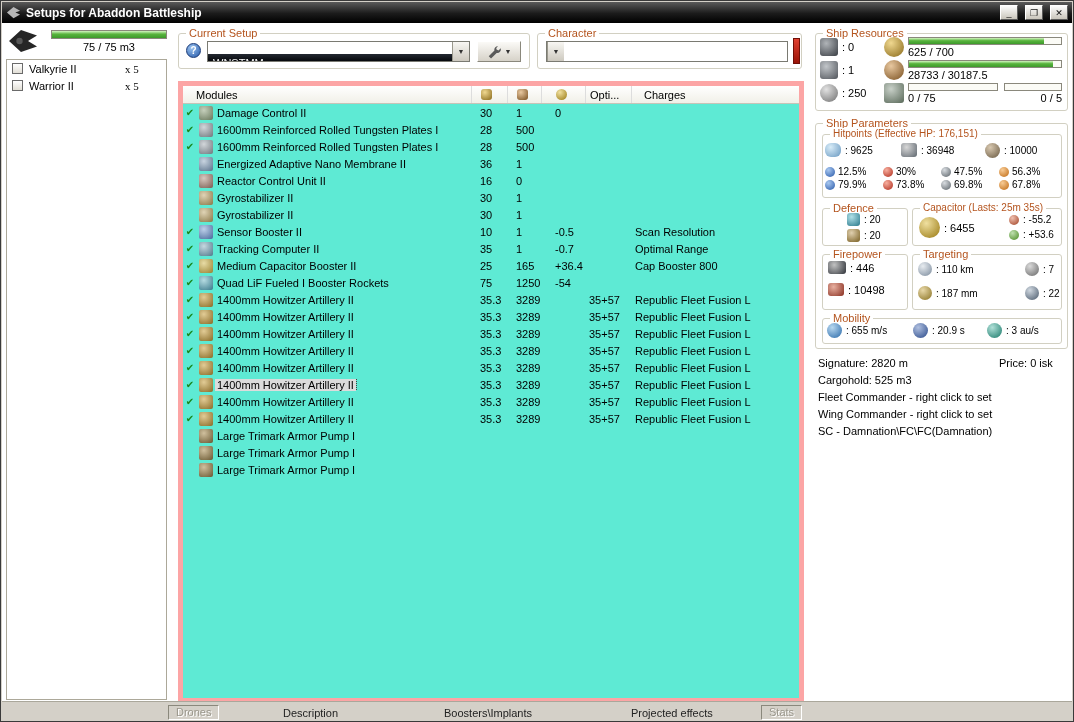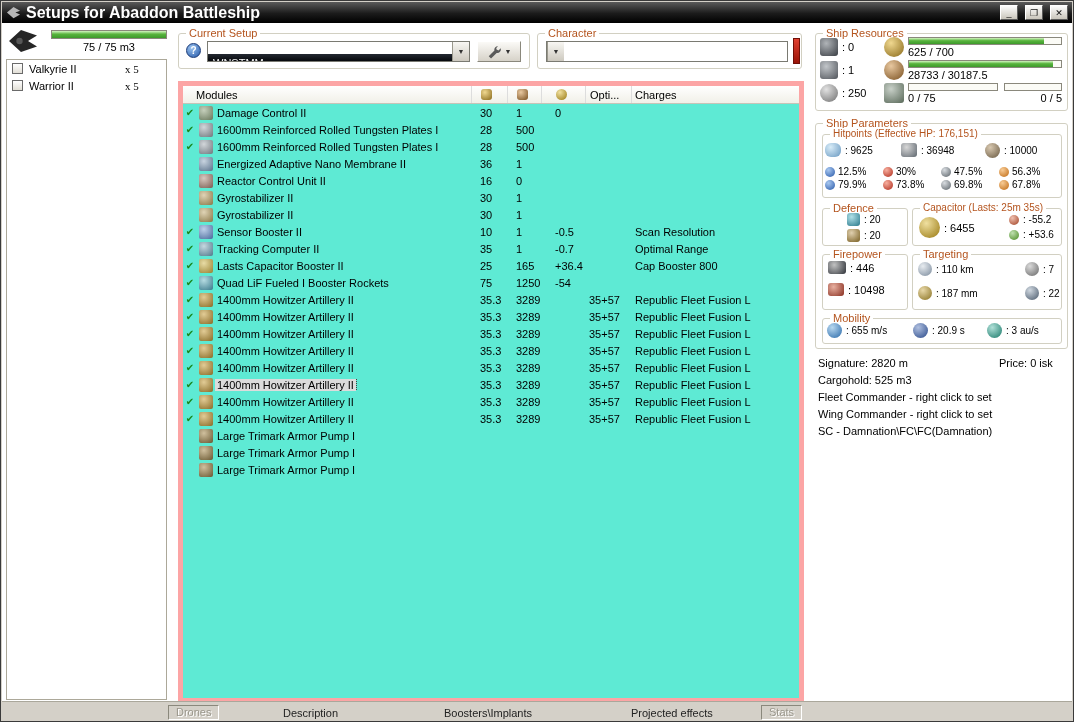--- a/index.html
+++ b/index.html
@@ -2,21 +2,21 @@
 <html><head>
 <meta charset="utf-8">
 <style>
   * { margin:0; padding:0; box-sizing:border-box; font-family:"Liberation Sans", sans-serif; }
   html,body { width:1074px; height:722px; }
   body { position:relative; background:#d4d0c8; font-size:11px; color:#000; overflow:hidden; }
   #win { position:absolute; inset:0; border:1px solid #3a3a3a; background:#d4d0c8; }
   
   #titlebar { position:absolute; top:1px; left:1px; right:1px; height:21px;
     background:linear-gradient(180deg,#5a5a5a,#1b1b1b 55%,#000); display:flex; align-items:center; gap:5px; padding:0 4px; }
-  #titlebar .title { color:#fff; font-weight:bold; font-size:16px; flex:1; white-space:nowrap; }
+  #titlebar .title { color:#fff; font-weight:bold; font-size:12px; flex:1; white-space:nowrap; }
   .winbtn { width:18px; height:15px; font-size:9px; line-height:12px; text-align:center;
     background:linear-gradient(#fdfdfd,#c9c5bb); border:1px solid; border-color:#fff #5a5a5a #5a5a5a #fff; color:#111; margin-left:2px; cursor:default; }
   
   #content { position:absolute; top:22px; left:1px; right:1px; bottom:1px; background:#fff; }
   .bottombar { position:absolute; left:0; right:0; bottom:0; height:19px; background:#d4d0c8; border-top:1px solid #aaa79b; }
   
   .bar { border:1px solid #8a887c; background:#fbfbf6; position:relative; overflow:hidden; }
   .bar i { position:absolute; left:0; top:0; bottom:0; width:0; background:linear-gradient(#d4f6c2,#58b43d 45%,#3d9a2b); }
   .group { position:absolute; border:1px solid #d2d0c2; border-radius:3px; }
   .gtitle { position:absolute; top:-7px; left:7px; background:#fff; padding:0 3px; color:#b4541e; white-space:nowrap; font-size:11px; }
@@ -46,21 +46,21 @@
   .drone-item .dqty { width:36px; margin-left:auto;font-family:Liberation Serif, serif; }
   
   #modtable { position:absolute; left:176px; top:58px; width:626px; height:622px; border:5px solid #fca5a5; background:#5eead4; }
   .mhead { display:flex; height:18px; align-items:center; background:linear-gradient(#ffffff,#f1f0e8); border-bottom:1px solid #c6c4b8; }
   .mhead > span { height:100%; display:flex; align-items:center; }
   .h-name { width:288px; padding-left:13px; }
   .h-cpu { width:36px; border-left:1px solid #ddd; padding-left:9px; }
   .h-pg { width:34px; border-left:1px solid #ddd; padding-left:9px; }
   .h-cap { width:44px; border-left:1px solid #ddd; padding-left:14px; }
   .h-opti { width:46px; border-left:1px solid #ddd; padding-left:4px; }
-  .h-charges { flex:1; border-left:1px solid #ddd; padding-left:3px; }
+  .h-charges { flex:1; border-left:1px solid #ddd; padding-left:12px; }
   #modbody { overflow:hidden; }
   .mrow { display:flex; height:17px; align-items:center; }
   .c-check { width:14px; text-align:center; color:#18881c; font-size:10px; }
   .c-icon { width:18px; display:flex; justify-content:center; }
   .micon { width:14px; height:14px; border-radius:2px; background:#aaa; }
   .c-name { width:256px; overflow:hidden; white-space:nowrap; }
   .ntext { padding:0 2px; }
   .c-cpu { width:36px; padding-left:9px; }
   .c-pg { width:34px; padding-left:9px; }
   .c-cap { width:44px; padding-left:14px; }
@@ -270,21 +270,21 @@
     <span class="c-pg">1</span>
     <span class="c-cap">-0.7</span>
     <span class="c-opti"></span>
     <span class="c-charge">Optimal Range</span>
   </div>
           <div class="mrow">
     <span class="c-check">✔</span>
     <span class="c-icon">
               <span class="micon" style="background: radial-gradient(circle at 35% 30%, rgb(232, 220, 166), rgb(152, 128, 48));"></span>
             </span>
-    <span class="c-name"><span class="ntext">Lasts Capacitor Booster II</span></span>
+    <span class="c-name"><span class="ntext">Medium Capacitor Booster II</span></span>
     <span class="c-cpu">25</span>
     <span class="c-pg">165</span>
     <span class="c-cap">+36.4</span>
     <span class="c-opti"></span>
     <span class="c-charge">Cap Booster 800</span>
   </div>
           <div class="mrow">
     <span class="c-check">✔</span>
     <span class="c-icon">
               <span class="micon" style="background: radial-gradient(circle at 35% 30%, rgb(182, 220, 226), rgb(56, 120, 138));"></span>

